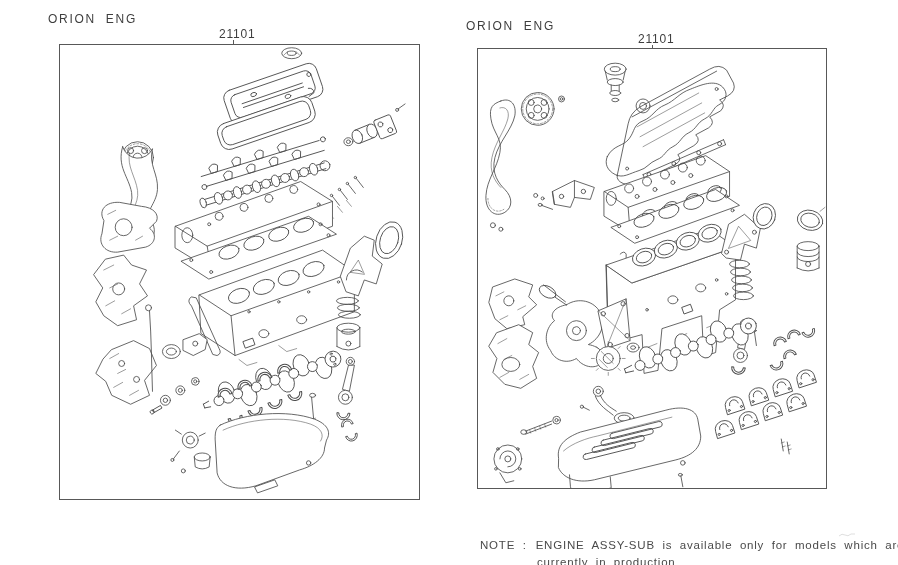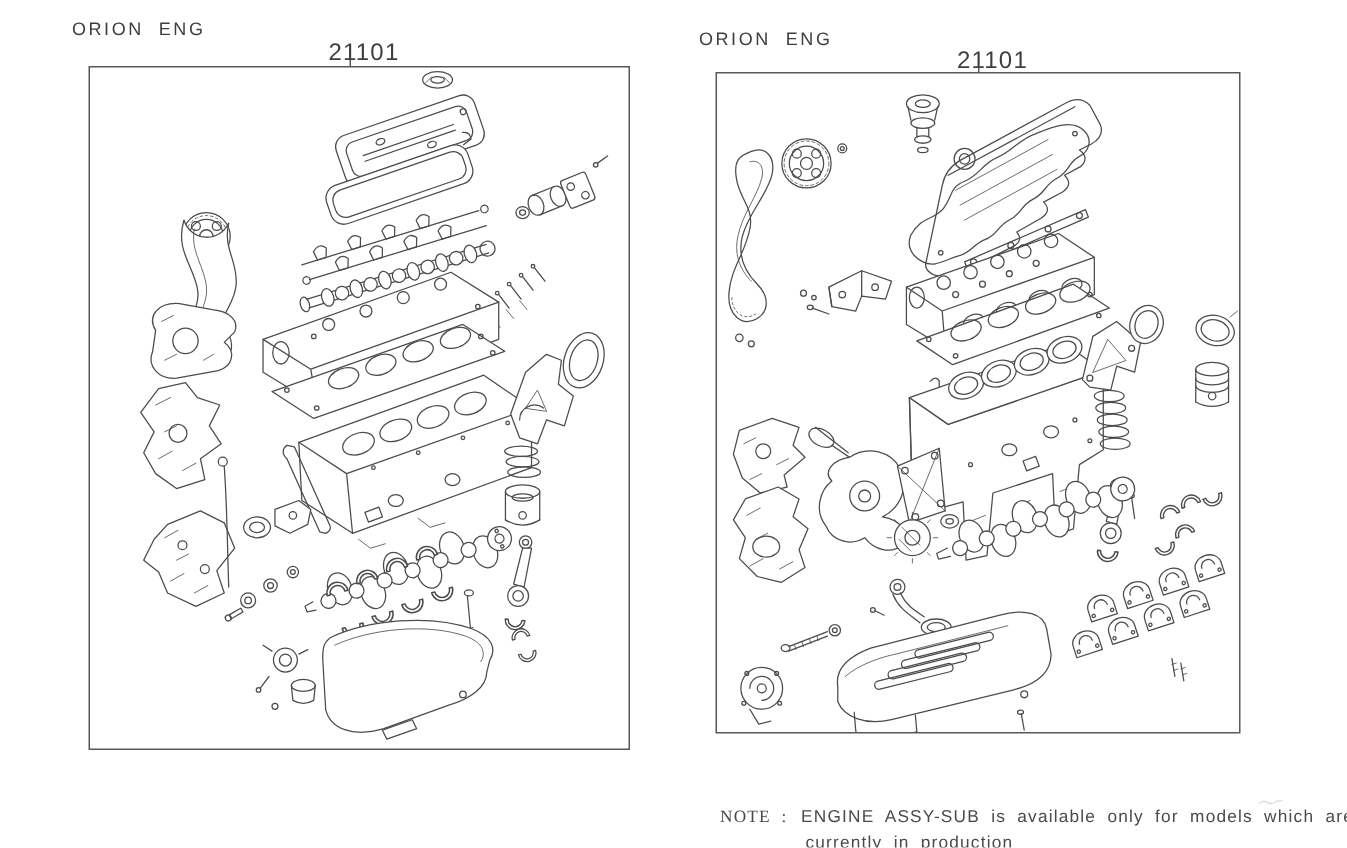--- a/index.html
+++ b/index.html
@@ -9,28 +9,28 @@
     font-family:"Liberation Sans", sans-serif;
   }
   .eng-title{
     position:absolute;font-size:12px;letter-spacing:1.7px;word-spacing:5px;
     color:#3e3e3e;white-space:nowrap;
   }
   .diag-box{
     position:absolute;border:1px solid #585858;background:#fff;box-sizing:border-box;
   }
   .partnum{
-    position:absolute;font-size:16px;letter-spacing:0.8px;color:#3e3e3e;white-space:nowrap;
+    position:absolute;font-size:12px;letter-spacing:0.8px;color:#3e3e3e;white-space:nowrap;
   }
   .tick{position:absolute;width:1px;background:#585858;}
   .note-line{
     position:absolute;font-size:11.5px;letter-spacing:0.8px;word-spacing:3.5px;
     color:#4a4a4a;white-space:nowrap;
   }
-  .note-line .lbl{margin-right:9px;font-family:Liberation Serif, serif;}
+  .note-line .lbl{margin-right:9px;}
   svg.diag{display:block;width:100%;height:100%;}
   svg.diag .w{fill:#ffffff;}
   svg.diag .h{stroke-width:0.55;}
   .artifact{position:absolute;opacity:.45;}
 </style>
 </head>
 <body>
 
 <svg width="0" height="0" style="position:absolute" aria-hidden="true">
   <defs>

